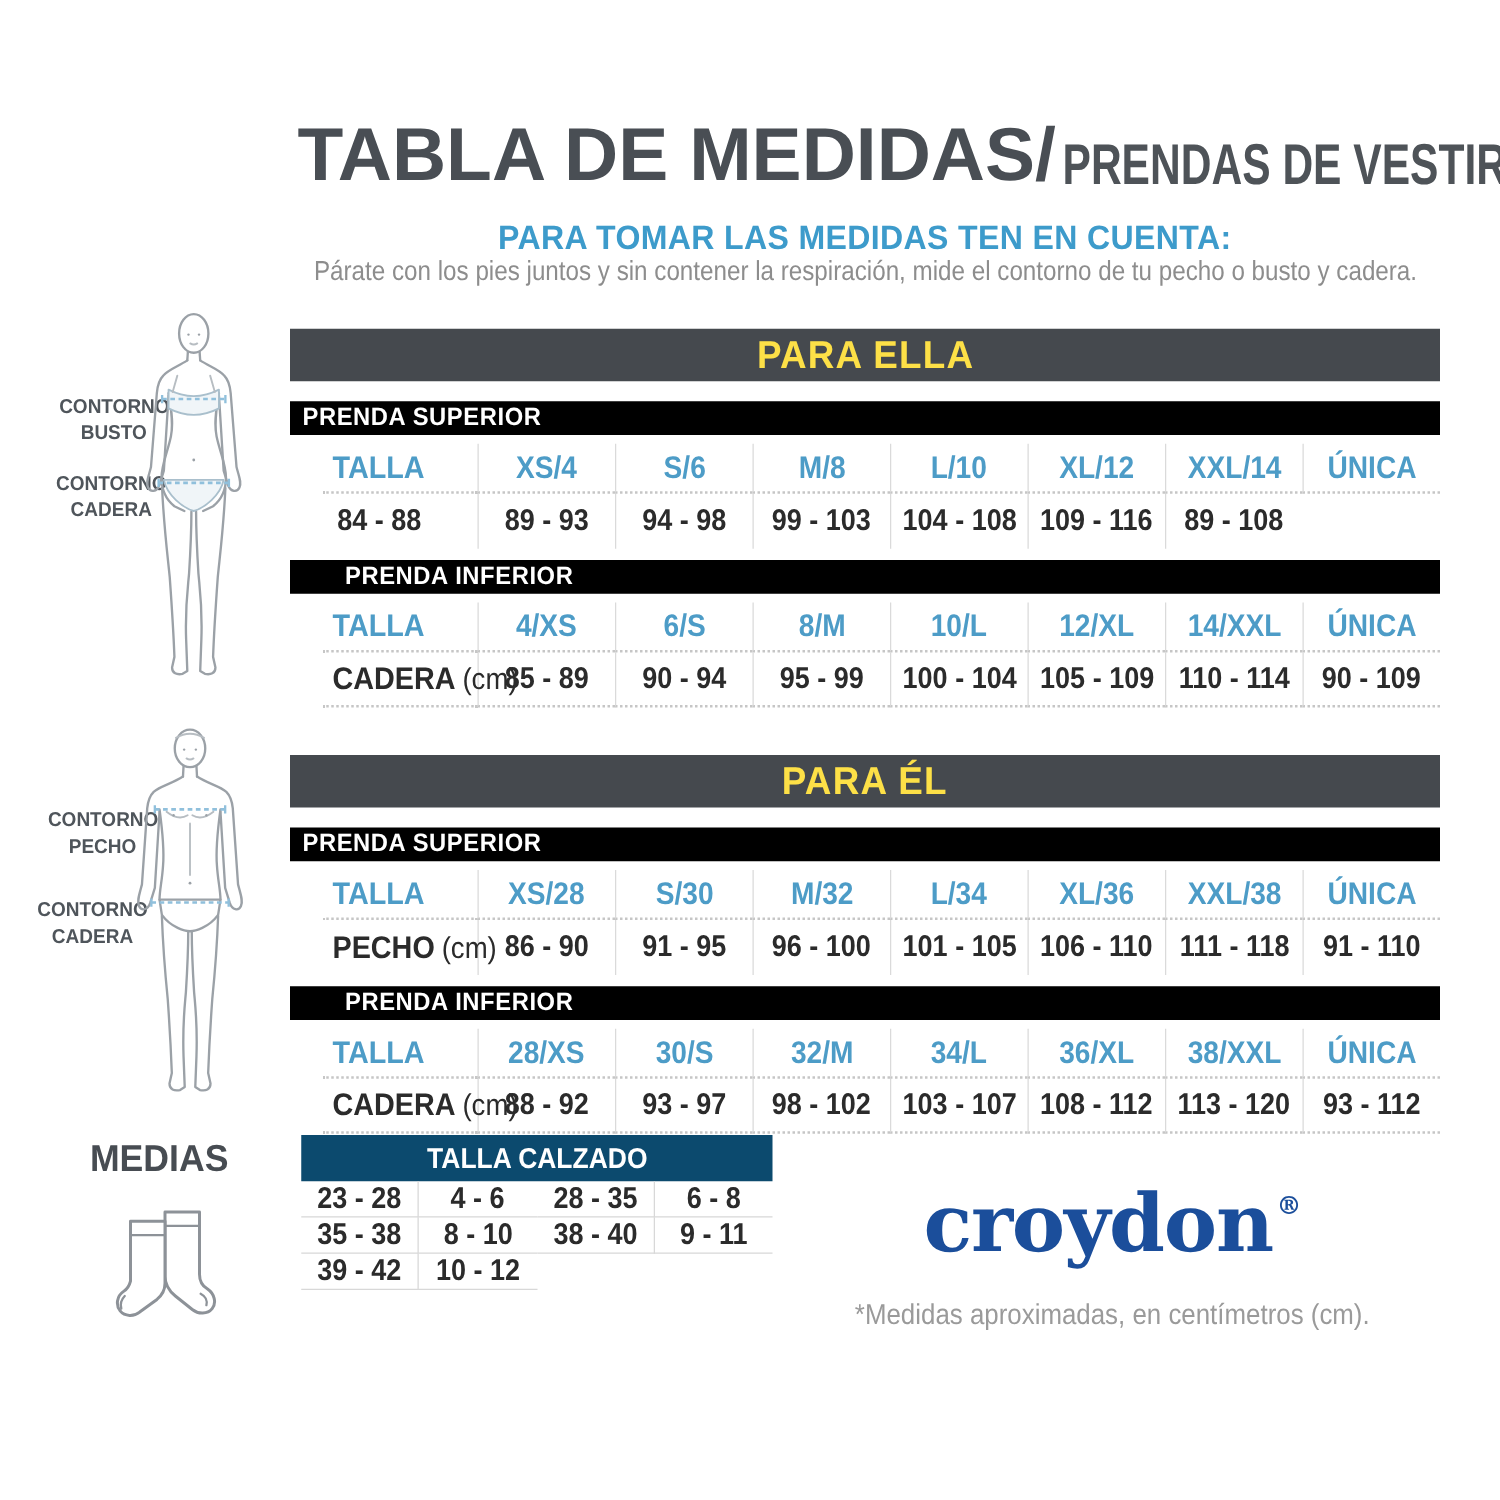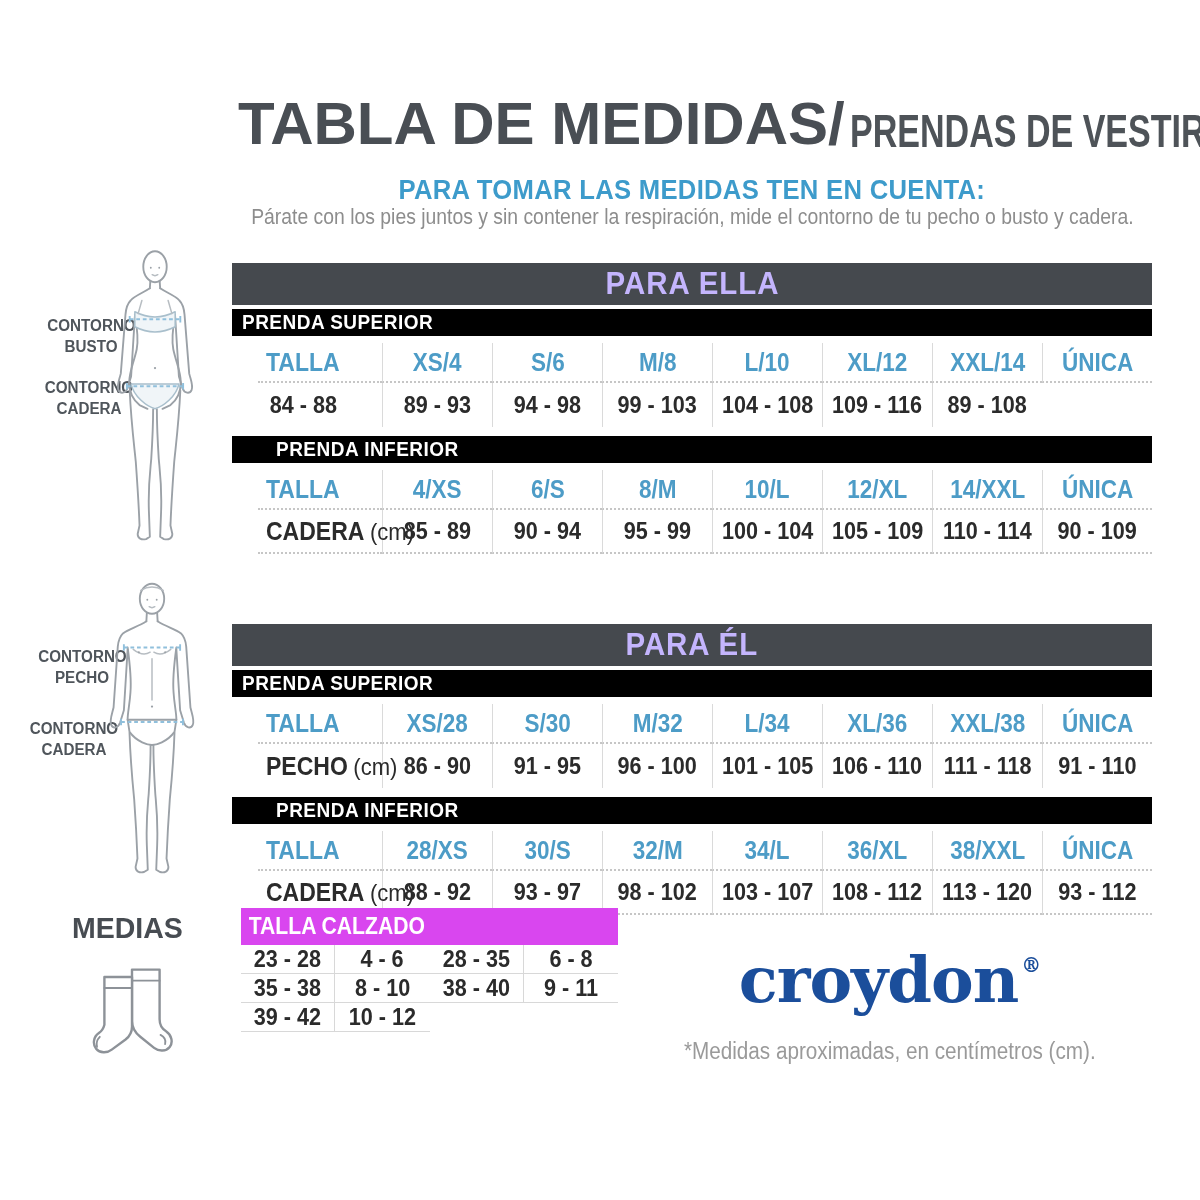--- a/index.html
+++ b/index.html
@@ -11,23 +11,23 @@
   .title-secondary { position: absolute; left: 850px; top: 108px; font-size: 46px; font-weight: 700; color: #4e5358; line-height: 1; white-space: nowrap; transform: scaleX(0.74); transform-origin: left bottom; }
   .subtitle { position: absolute; left: 132px; top: 175px; width: 1120px; text-align: center; font-size: 27px; font-weight: 800; color: #3d9bcb; letter-spacing: 0.3px; }
   .subtitle span, .instruction span { display: inline-block; white-space: nowrap; }
   .subtitle span { transform: scaleX(0.95); }
   .instruction { position: absolute; left: 132px; top: 204px; width: 1120px; text-align: center; font-size: 22px; font-weight: 400; color: #8d8d8d; }
   .instruction span { transform: scaleX(0.88); }
 
   
   .size-block { position: absolute; left: 232px; width: 920px; }
   #her-block { top: 263px; }
-  #him-block { top: 624px; }
-
-  .bar-main { height: 42px; background: #45494e; color: #c4b5fd; display: flex; align-items: center; justify-content: center; font-size: 31px; font-weight: 800; letter-spacing: 1px; margin-bottom: 4px; }
+  #him-block { top: 604px; }
+
+  .bar-main { height: 42px; background: #45494e; color: #fde047; display: flex; align-items: center; justify-content: center; font-size: 31px; font-weight: 800; letter-spacing: 1px; margin-bottom: 16px; }
   .bar-main span { display: inline-block; transform: scaleX(0.95); white-space: nowrap; }
   .bar-sub { height: 27px; background: #000000; color: #fff; display: flex; align-items: center; padding-left: 10px; font-size: 20px; font-weight: 800; letter-spacing: 0.5px; margin-bottom: 7px; }
   .bar-sub.mt { margin-top: 9px; padding-left: 44px; }
   .bar-sub span { display: inline-block; transform: scaleX(0.95); transform-origin: left center; white-space: nowrap; }
 
   .grid { display: grid; grid-template-columns: 150px repeat(7, 1fr); width: 100%; }
   .cell { display: flex; align-items: center; justify-content: center; border-left: 1px solid #dadada; }
   .cell:nth-child(8n+1) { border-left: none; justify-content: flex-start; padding-left: 8px; margin-left: 26px; }
   .sz { height: 40px; border-bottom: 2px dotted #c6c6c6; font-size: 25px; font-weight: 800; color: #4d9cc7; }
   .vl { height: 44px; font-size: 24px; font-weight: 600; color: #2b2b2b; }
@@ -55,21 +55,21 @@
   .measure-tick { stroke: #90c0dc; stroke-width: 2; fill: none; }
 
   
   #socks-title { position: absolute; left: 66px; top: 911px; width: 122px; text-align: center; font-size: 30px; font-weight: 800; color: #474c52; }
   #socks-title span { display: inline-block; transform: scaleX(0.95); white-space: nowrap; }
   #socks-svg { position: absolute; left: 86px; top: 954px; }
   .sock-path { stroke: #8d9298; stroke-width: 2.6; fill: #ffffff; stroke-linecap: round; stroke-linejoin: round; }
   .sock-detail { stroke: #8d9298; stroke-width: 2; fill: none; stroke-linecap: round; }
 
   #socks-table { position: absolute; left: 241px; top: 908px; width: 377px; }
-  .sk-head { display: grid; grid-template-columns: 1fr 1fr; height: 37px; background: #d946ef; }
+  .sk-head { display: grid; grid-template-columns: 1fr; height: 37px; background: #0c4a6e; }
   .sk-head .hc { display: flex; align-items: center; justify-content: center; color: #fff; font-weight: 800; font-size: 23px; }
   .sk-head .hc + .hc { border-left: 2px solid rgba(255,255,255,0.55); }
   .sk-head .hc span { display: inline-block; transform: scaleX(0.92); white-space: nowrap; }
   .sk-body { display: grid; grid-template-columns: 1fr 1fr 1fr 1fr; }
   .bc { height: 29px; display: flex; align-items: center; justify-content: center; font-size: 24px; font-weight: 600; color: #2b2b2b; border-bottom: 1px solid #d8d8d8; }
   .bc.l { border-right: 1px solid #d8d8d8; }
   .bc span { display: inline-block; transform: scaleX(0.9); white-space: nowrap; }
 
   
   #brand { position: absolute; left: 650px; top: 948px; width: 480px; text-align: center; font-family: "DejaVu Serif", "Liberation Serif", serif; font-weight: 700; font-size: 64px; color: #1b4e9b; letter-spacing: -1px; line-height: 1; }

